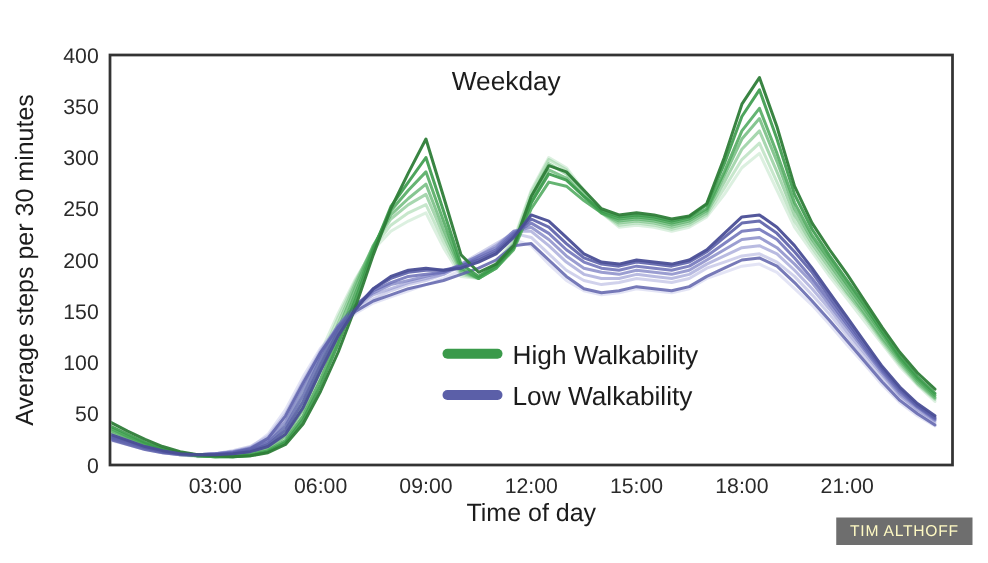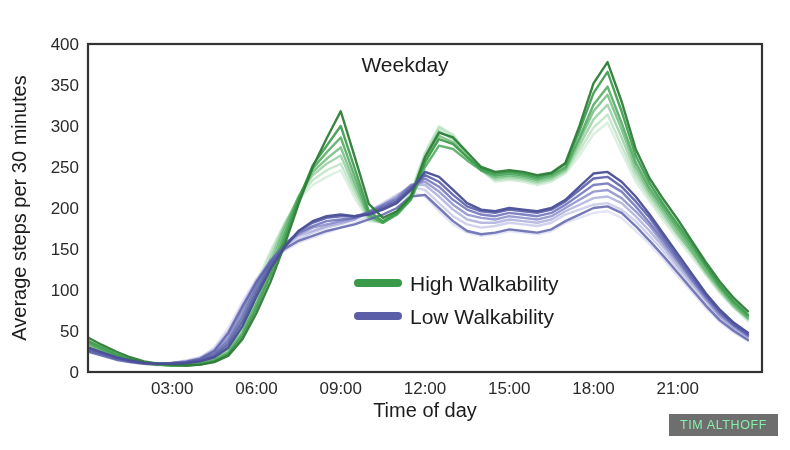--- a/index.html
+++ b/index.html
@@ -33,21 +33,21 @@
   .legend-label{
     font-family:"Liberation Sans", sans-serif;
     font-size:21px;
     fill:#1c1c1c;
   }
   #credit-badge{
     position:absolute;
     right:12px;
     bottom:14px;
     background:#6e6e6e;
-    color:#86efac;
+    color:#fef9c3;
     font-family:"Liberation Sans", sans-serif;
     font-size:12.5px;
     letter-spacing:0.6px;
     padding:5px 11px 5px 11px;
     line-height:1;
     white-space:nowrap;
   }
 </style>
 </head>
 <body>

